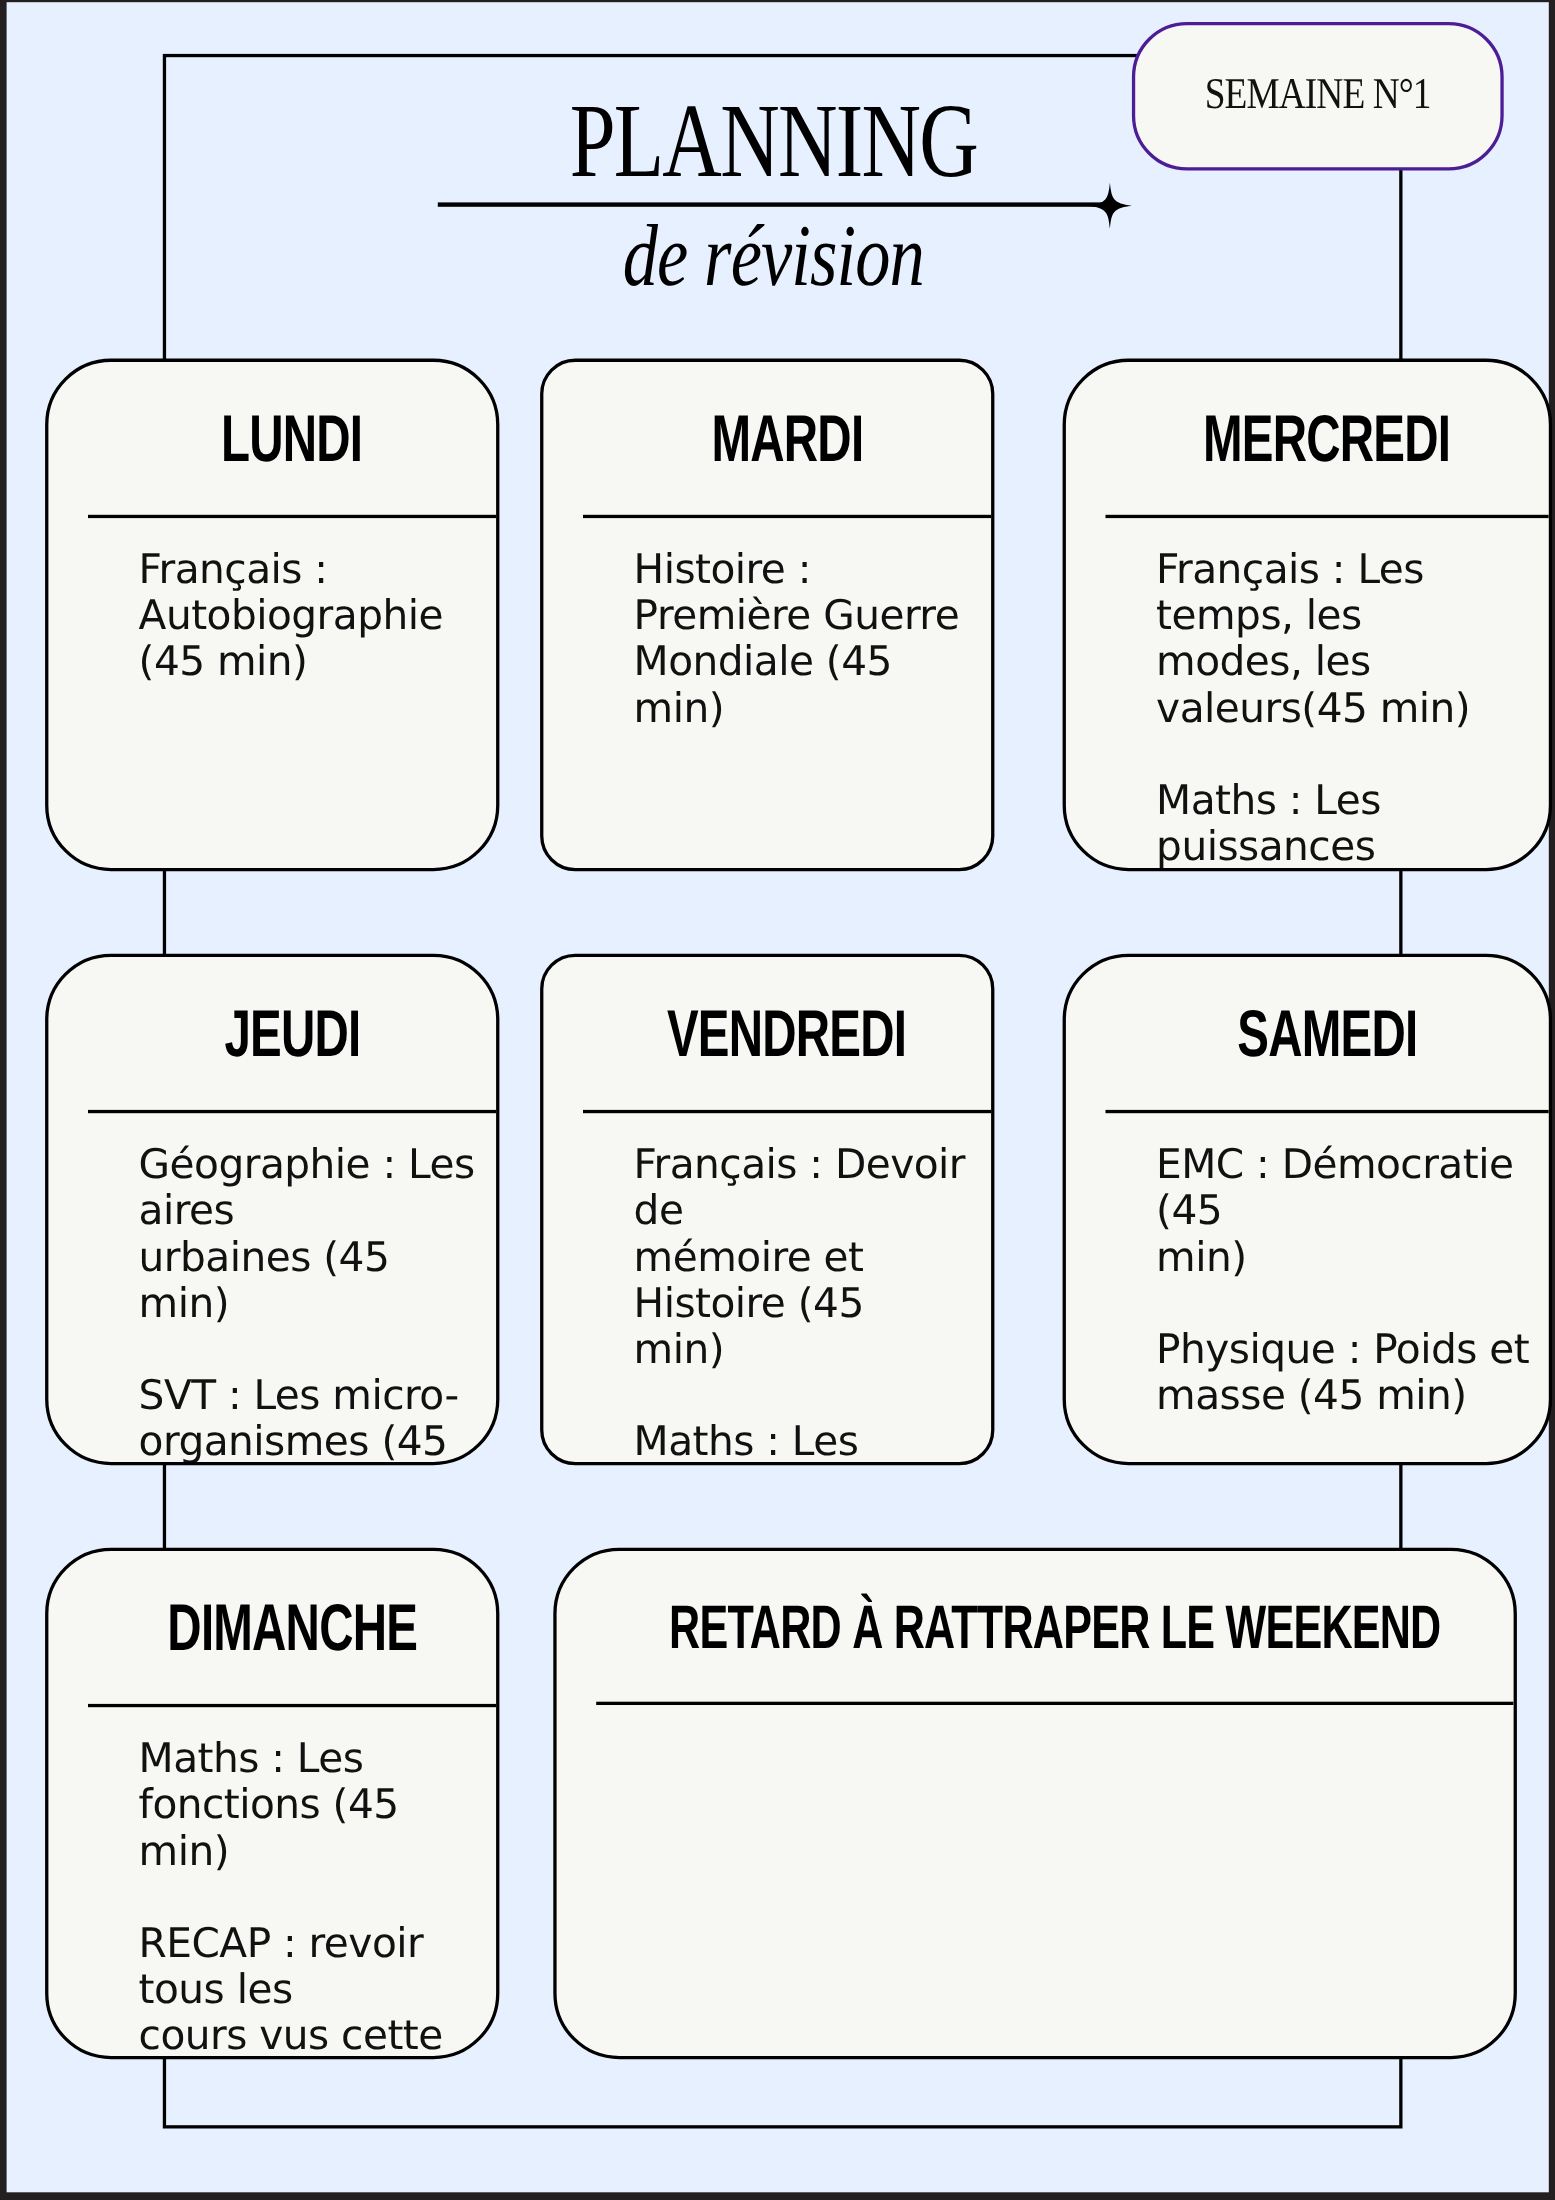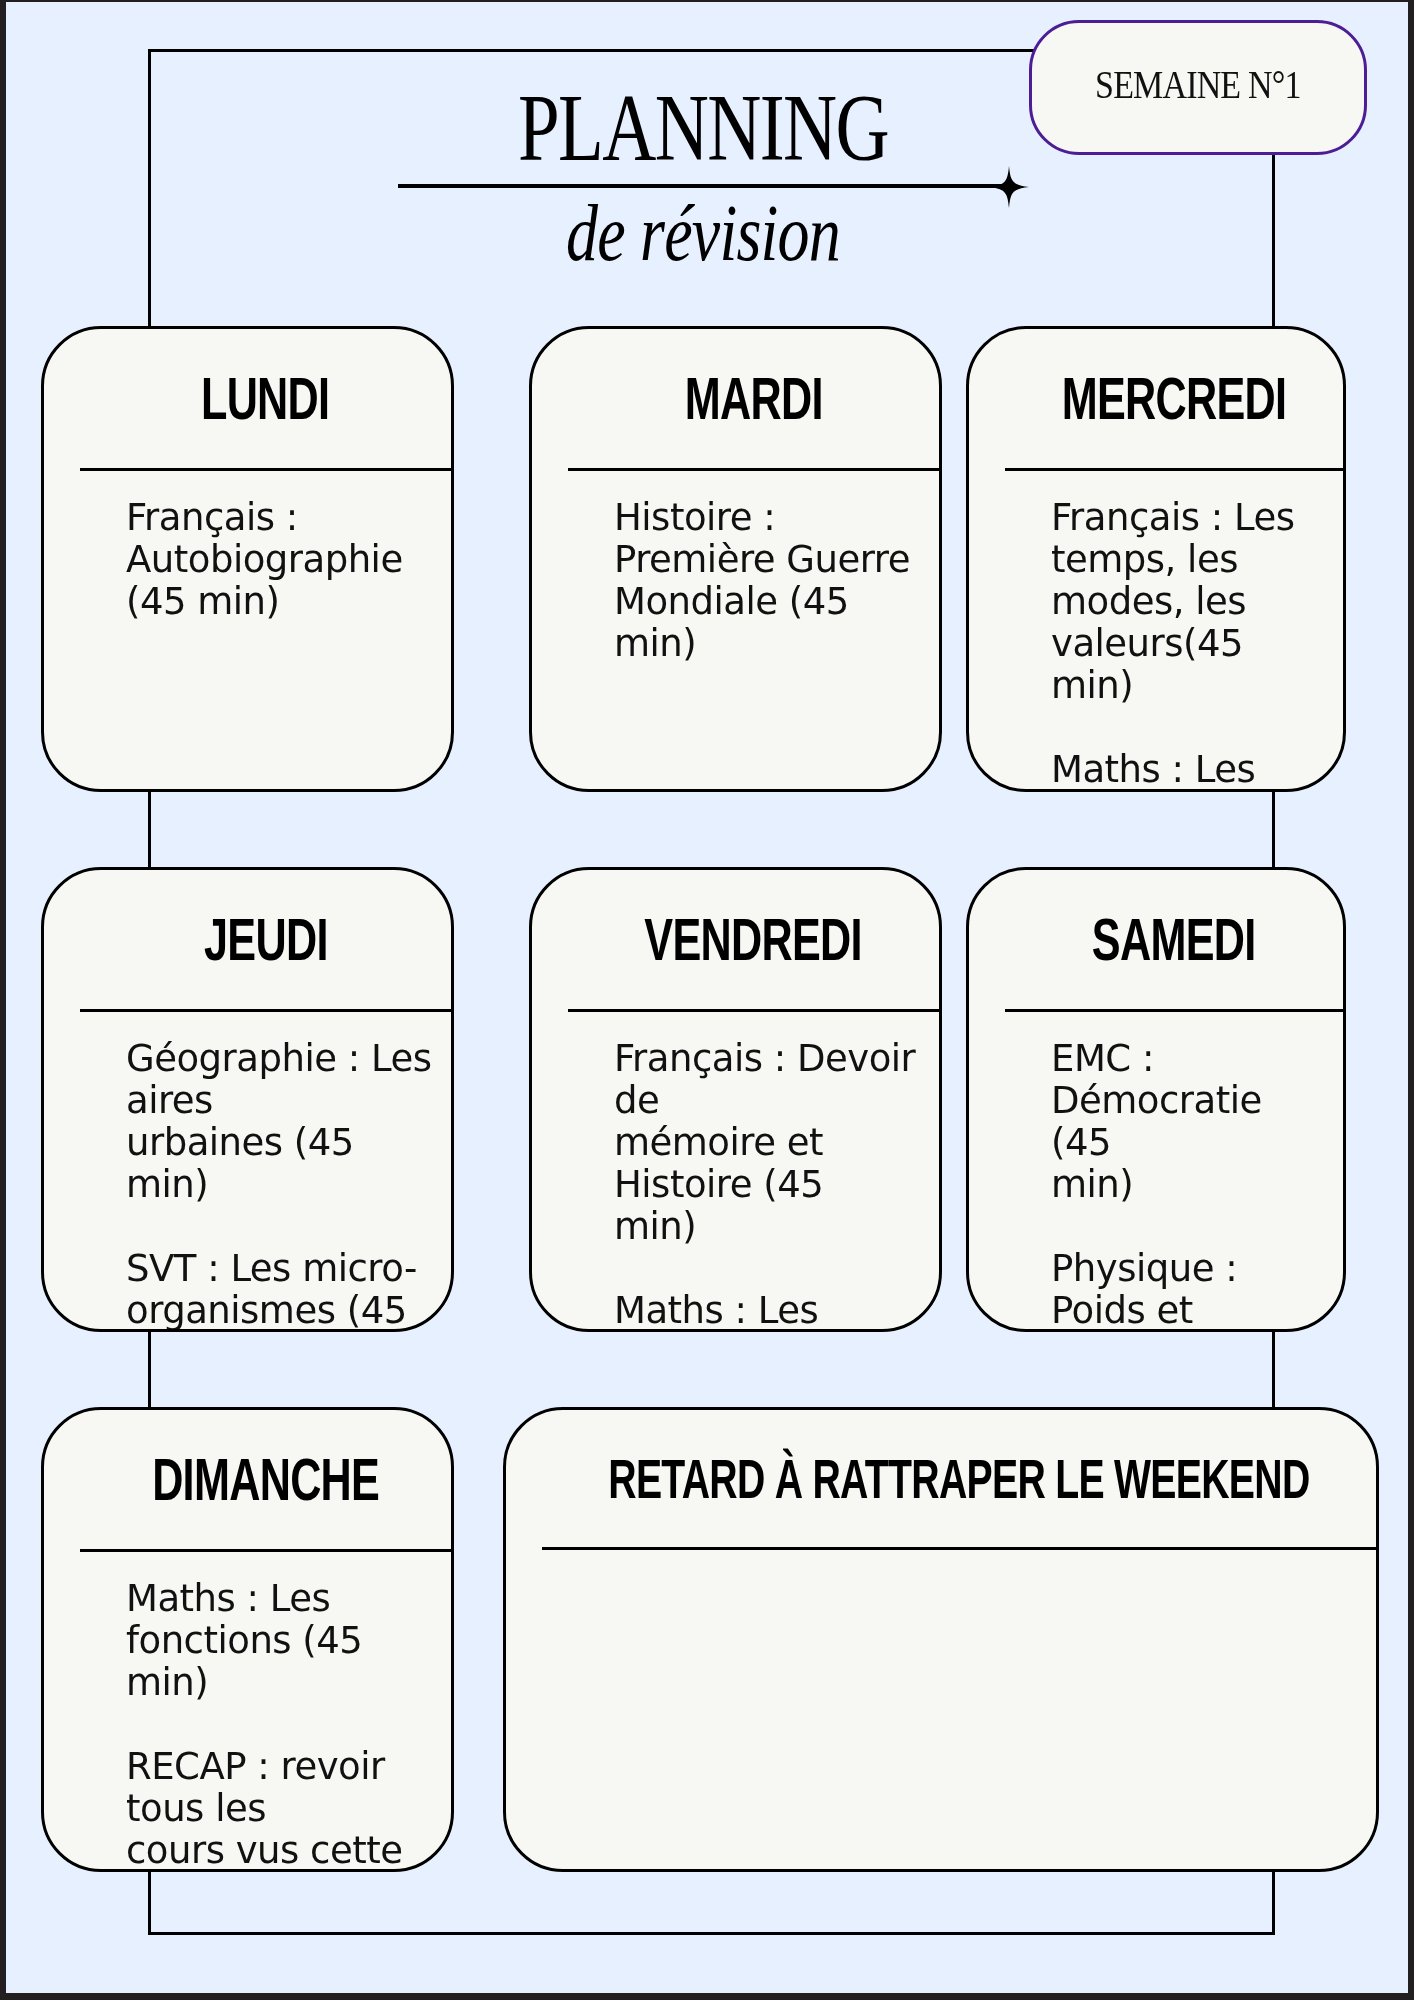--- a/index.html
+++ b/index.html
@@ -56,22 +56,22 @@
       font-family: "Liberation Sans", sans-serif; font-weight: bold; font-size: 60px;
       color: #000; transform: scaleX(0.72); display: inline-block; white-space: nowrap;
       letter-spacing: -1px;
     }
     .card-body { padding: 26px 14px 0 14px; }
     .task {
       font-family: "DejaVu Sans", sans-serif; font-size: 37px; line-height: 42px; color: #111;
       margin-bottom: 42px; white-space: pre-line; letter-spacing: -0.5px; margin-left: 32px;
     }
     .c1 { left: 35px; width: 413px; }
-    .c2 { left: 523px; width: 413px; }
-    .c3 { left: 960px; width: 380px; }
+    .c2 { left: 485px; width: 413px; border-radius: 32px; }
+    .c3 { left: 960px; width: 445px; }
     .r1 { top: 324px; height: 466px; }
     .r2 { top: 865px; height: 465px; }
     .r3 { top: 1405px; height: 465px; }
     .wide { left: 497px; width: 876px; }
     .wide .card-head span { font-size: 56px; transform: scaleX(0.7); }
   </style>
 </head>
 <body>
 
 <div class="page">

